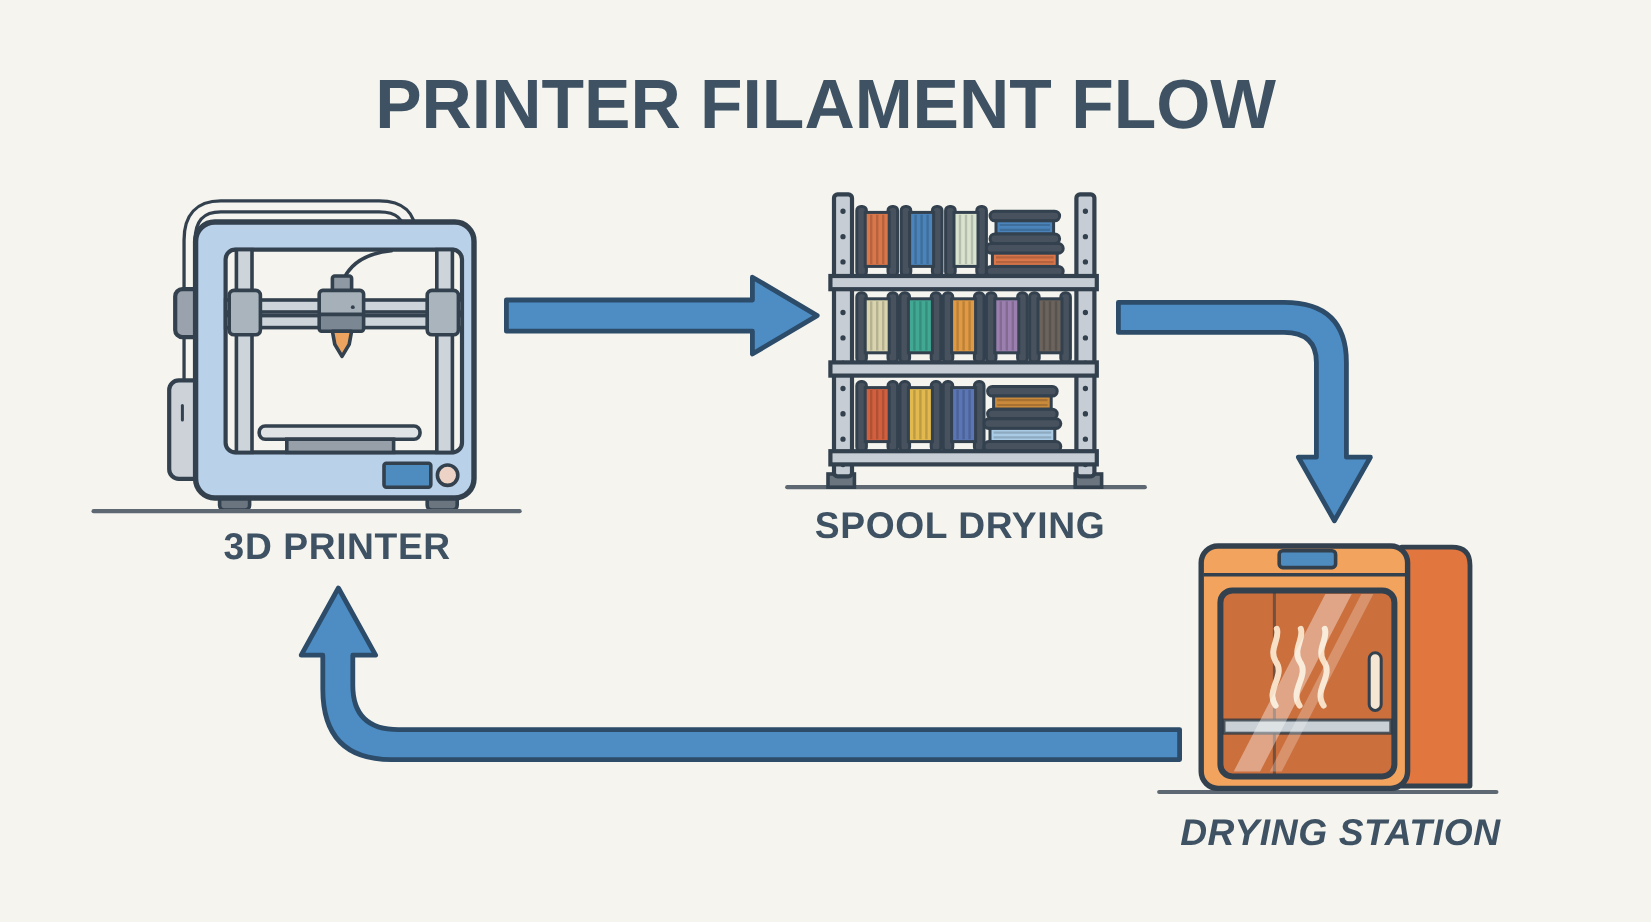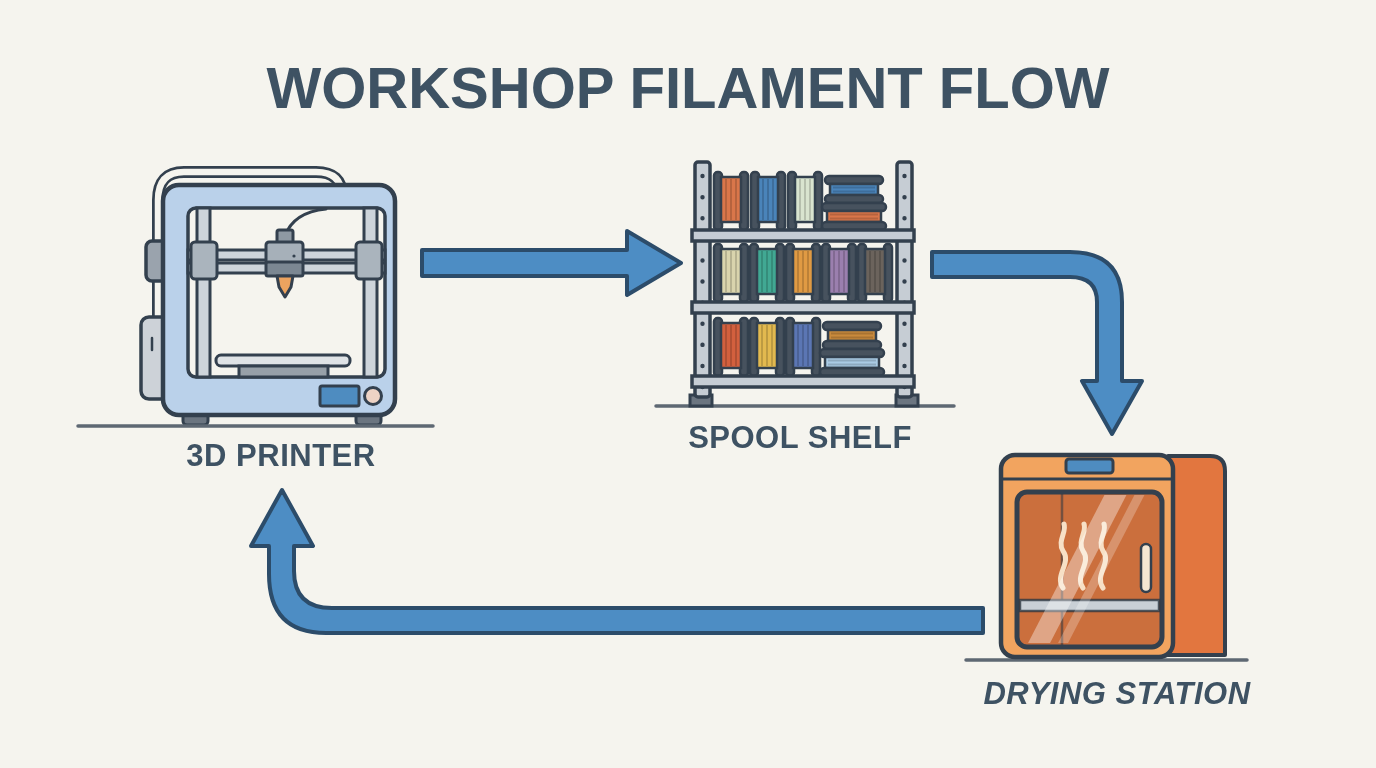--- a/index.html
+++ b/index.html
@@ -36,21 +36,21 @@
   .stripes{stroke:rgba(0,0,0,0.16);stroke-width:2;fill:none;}
   .metalL{fill:var(--metal-light);stroke:var(--ink);}
   .metalM{fill:var(--metal-mid);stroke:var(--ink);}
   .metalD{fill:var(--metal-dark);stroke:var(--ink);}
 </style>
 </head>
 <body>
 
 <div class="stage">
 
-  <div class="title">WORKSHOP FILAMENT FLOW</div>
+  <div class="title">PRINTER FILAMENT FLOW</div>
 
   <svg width="1376" height="768" viewBox="0 0 1376 768">
     <defs>
       <clipPath id="winclip">
           <rect x="1021" y="495" width="137" height="148" rx="8"></rect>
         </clipPath>
     </defs>
 
     <g>
 
@@ -227,15 +227,15 @@
         <polygon points="1056,647 1136,492 1146,492 1066,647" style="fill:rgba(255,255,255,0.25);"></polygon>
       </g>
     </g>
 
     <g>
       <path class="arrow" d="M282,490 L313,546 L294,546 L294,571 Q294,608 332,608 L983,608 L983,633 L326,633 Q269,633 269,574 L269,546 L251,546 Z"></path>
     </g>
   </svg>
 
   <div class="node-label lbl-printer">3D PRINTER</div>
-  <div class="node-label lbl-shelf">SPOOL SHELF</div>
+  <div class="node-label lbl-shelf">SPOOL DRYING</div>
   <div class="node-label lbl-dryer">DRYING STATION</div>
 </div>
 
 </body></html>

